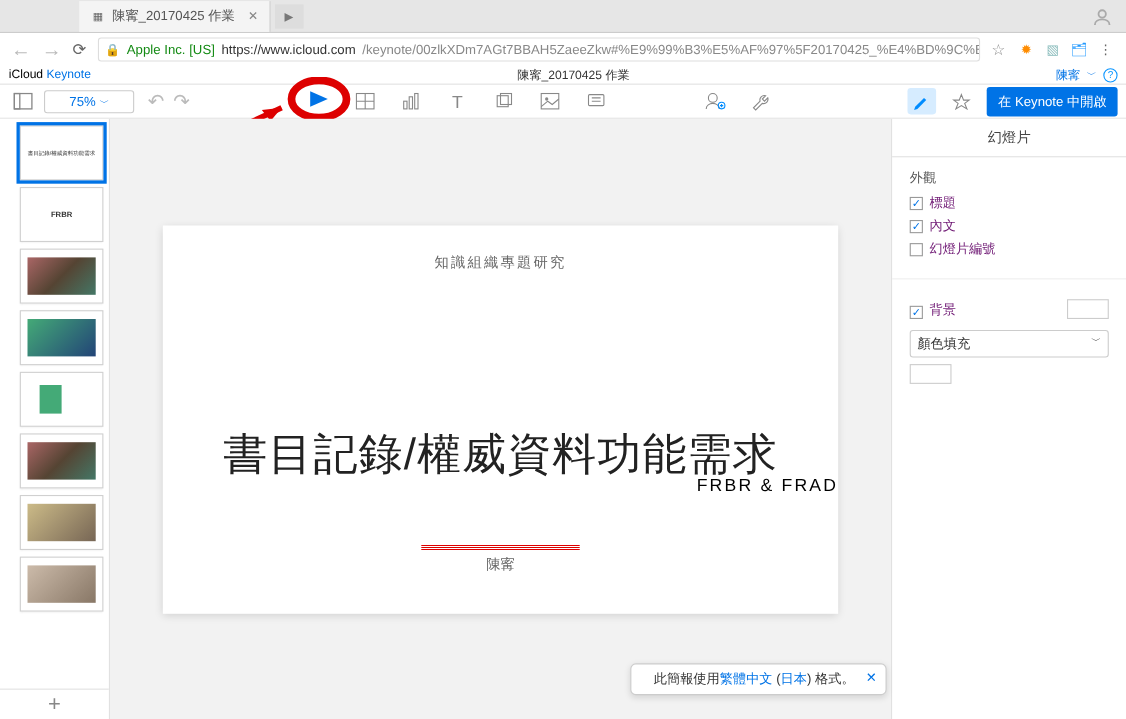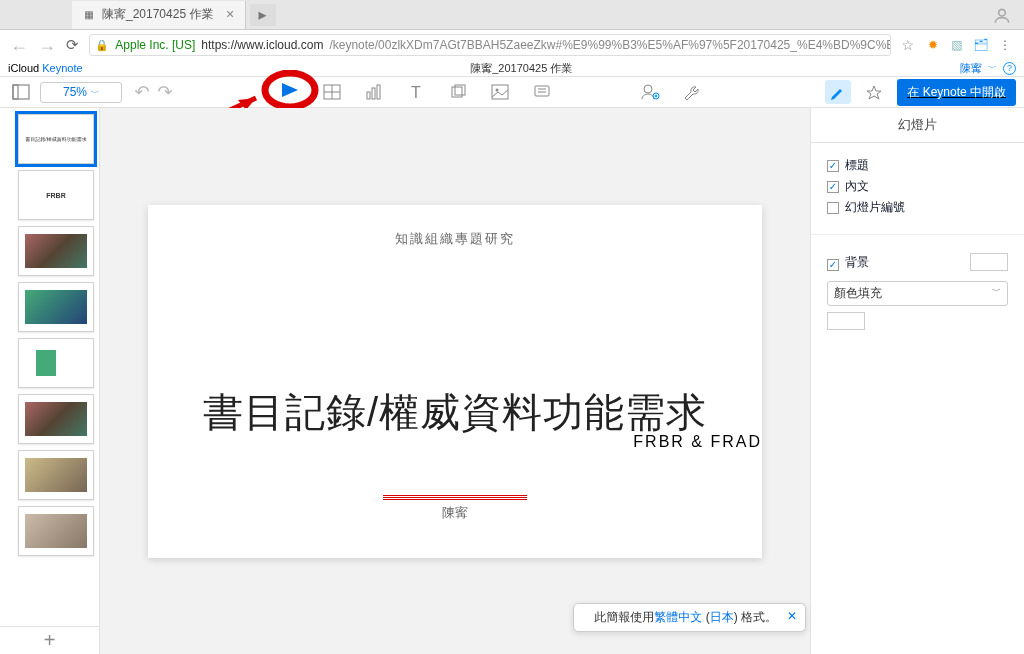--- a/index.html
+++ b/index.html
@@ -33,21 +33,21 @@
 .breadcrumb-row .bc-left a { color: #0073e6; text-decoration: none; }
 .bc-title { color: #333; }
 .bc-right { display: flex; gap: 6px; align-items: center; color: #0073e6; }
 
 .toolbar { position: absolute; top: 76px; left: 0; right: 0; height: 32px; border-top: 1px solid #e1e1e1; border-bottom: 1px solid #e1e1e1; display: flex; align-items: center; padding: 0 8px; gap: 6px; }
 .tb-btn { width: 26px; height: 24px; display: flex; align-items: center; justify-content: center; color: #666; font-size: 16px; border-radius: 3px; }
 .tb-btn.active { background: #d6ecff; color: #008cff; }
 .zoom-select { border: 1px solid #ccc; border-radius: 3px; padding: 2px 22px; font-size: 12px; color: #0073e6; }
 .undo-redo { display: flex; gap: 8px; margin-left: 6px; color: #bbb; font-size: 18px; }
 .tb-center { position: absolute; left: 50%; transform: translateX(-50%); display: flex; gap: 16px; }
-.tb-right { margin-left: auto; display: flex; gap: 10px; align-items: center; text-decoration: underline; }
+.tb-right { margin-left: auto; display: flex; gap: 10px; align-items: center; }
 .open-keynote { background: #0073e6; color: #fff; border: none; border-radius: 3px; padding: 5px 10px; font-size: 12px; }
 
 
 .red-annot { position: absolute; top: 70px; left: 160px; width: 170px; height: 70px; pointer-events: none; }
 
 
 .slides-panel { position: absolute; top: 108px; left: 0; width: 100px; bottom: 0; background: #fff; border-right: 1px solid #e1e1e1; overflow: hidden; }
 .thumb { margin: 6px 5px 6px 18px; background: #fff; border: 1px solid #d0d0d0; box-shadow: 0 1px 2px rgba(0,0,0,.1); position: relative; height: 50px; font-size: 4px; display: flex; align-items: center; justify-content: center; flex-direction: column; overflow: hidden; }
 .thumb.selected { outline: 3px solid #0073e6; }
 .thumb .img-block { width: 62px; height: 34px; background: linear-gradient(135deg,#a66,#543,#476); }
@@ -59,21 +59,21 @@
 .slide-top { position: absolute; top: 25px; width: 100%; text-align: center; font-size: 13px; color: #666; letter-spacing: 2px; }
 .slide-title { position: absolute; top: 180px; width: 100%; text-align: center; font-size: 40px; font-weight: 500; color: #222; letter-spacing: 1px; }
 .slide-sub { position: absolute; top: 228px; width: 100%; text-align: right; font-size: 16px; color: #000000; letter-spacing: 2px; }
 .slide-redline { position: absolute; bottom: 58px; left: 50%; transform: translateX(-50%); width: 144px; height: 6px; background: repeating-linear-gradient(0deg,#d00,#d00 1px,transparent 1px,transparent 2px); }
 .slide-author { position: absolute; bottom: 36px; width: 100%; text-align: center; font-size: 13px; color: #666; }
 
 .inspector { position: absolute; top: 108px; right: 0; width: 214px; bottom: 0; background: #fff; border-left: 1px solid #e1e1e1; font-size: 12px; }
 .insp-title { text-align: center; padding: 8px 0; font-size: 13px; color: #444; border-bottom: 1px solid #e1e1e1; }
 .insp-section { padding: 10px 16px; }
 .insp-label { color: #555; font-size: 12px; margin-bottom: 6px; }
-.check-row { display: flex; align-items: center; gap: 6px; margin: 4px 0; font-size: 12px; color: #0f172a; }
+.check-row { display: flex; align-items: center; gap: 6px; margin: 4px 0; font-size: 12px; color: #701a75; }
 .check { width: 12px; height: 12px; border: 1px solid #999; display: inline-flex; align-items: center; justify-content: center; font-size: 10px; color: #0073e6; }
 .check.on::after { content: "✓"; }
 .insp-row-sep { border-top: 1px solid #eee; margin: 4px 0; }
 .swatch { width: 38px; height: 18px; border: 1px solid #ccc; background: #fff; }
 .dropdown { width: 100%; border: 1px solid #ccc; border-radius: 3px; padding: 3px 6px; font-size: 12px; color: #333; display: flex; justify-content: space-between; }
 
 .toast { position: absolute; right: 218px; bottom: 22px; background: #fff; border: 1px solid #ccc; border-radius: 5px; padding: 5px 28px 5px 20px; font-size: 12px; color: #333; box-shadow: 0 2px 6px rgba(0,0,0,.12); }
 .toast a { color: #0073e6; text-decoration: none; }
 .toast .tx { position: absolute; right: 8px; top: 5px; color: #0073e6; }
 
@@ -265,20 +265,21 @@
     <div class="slide-title">書目記錄/權威資料功能需求</div>
     <div class="slide-sub">FRBR &amp; FRAD</div>
     <div class="slide-redline"></div>
     <div class="slide-author">陳寗</div>
   </div>
 </div>
 
 <div class="inspector">
   <div class="insp-title">幻燈片</div>
   <div class="insp-section">
+    <div class="insp-label">外觀</div>
     <div class="check-row">
         <span class="check on"></span>
         <span>標題</span>
       </div>
     <div class="check-row">
         <span class="check on"></span>
         <span>內文</span>
       </div>
     <div class="check-row">
         <span class="check"></span>

